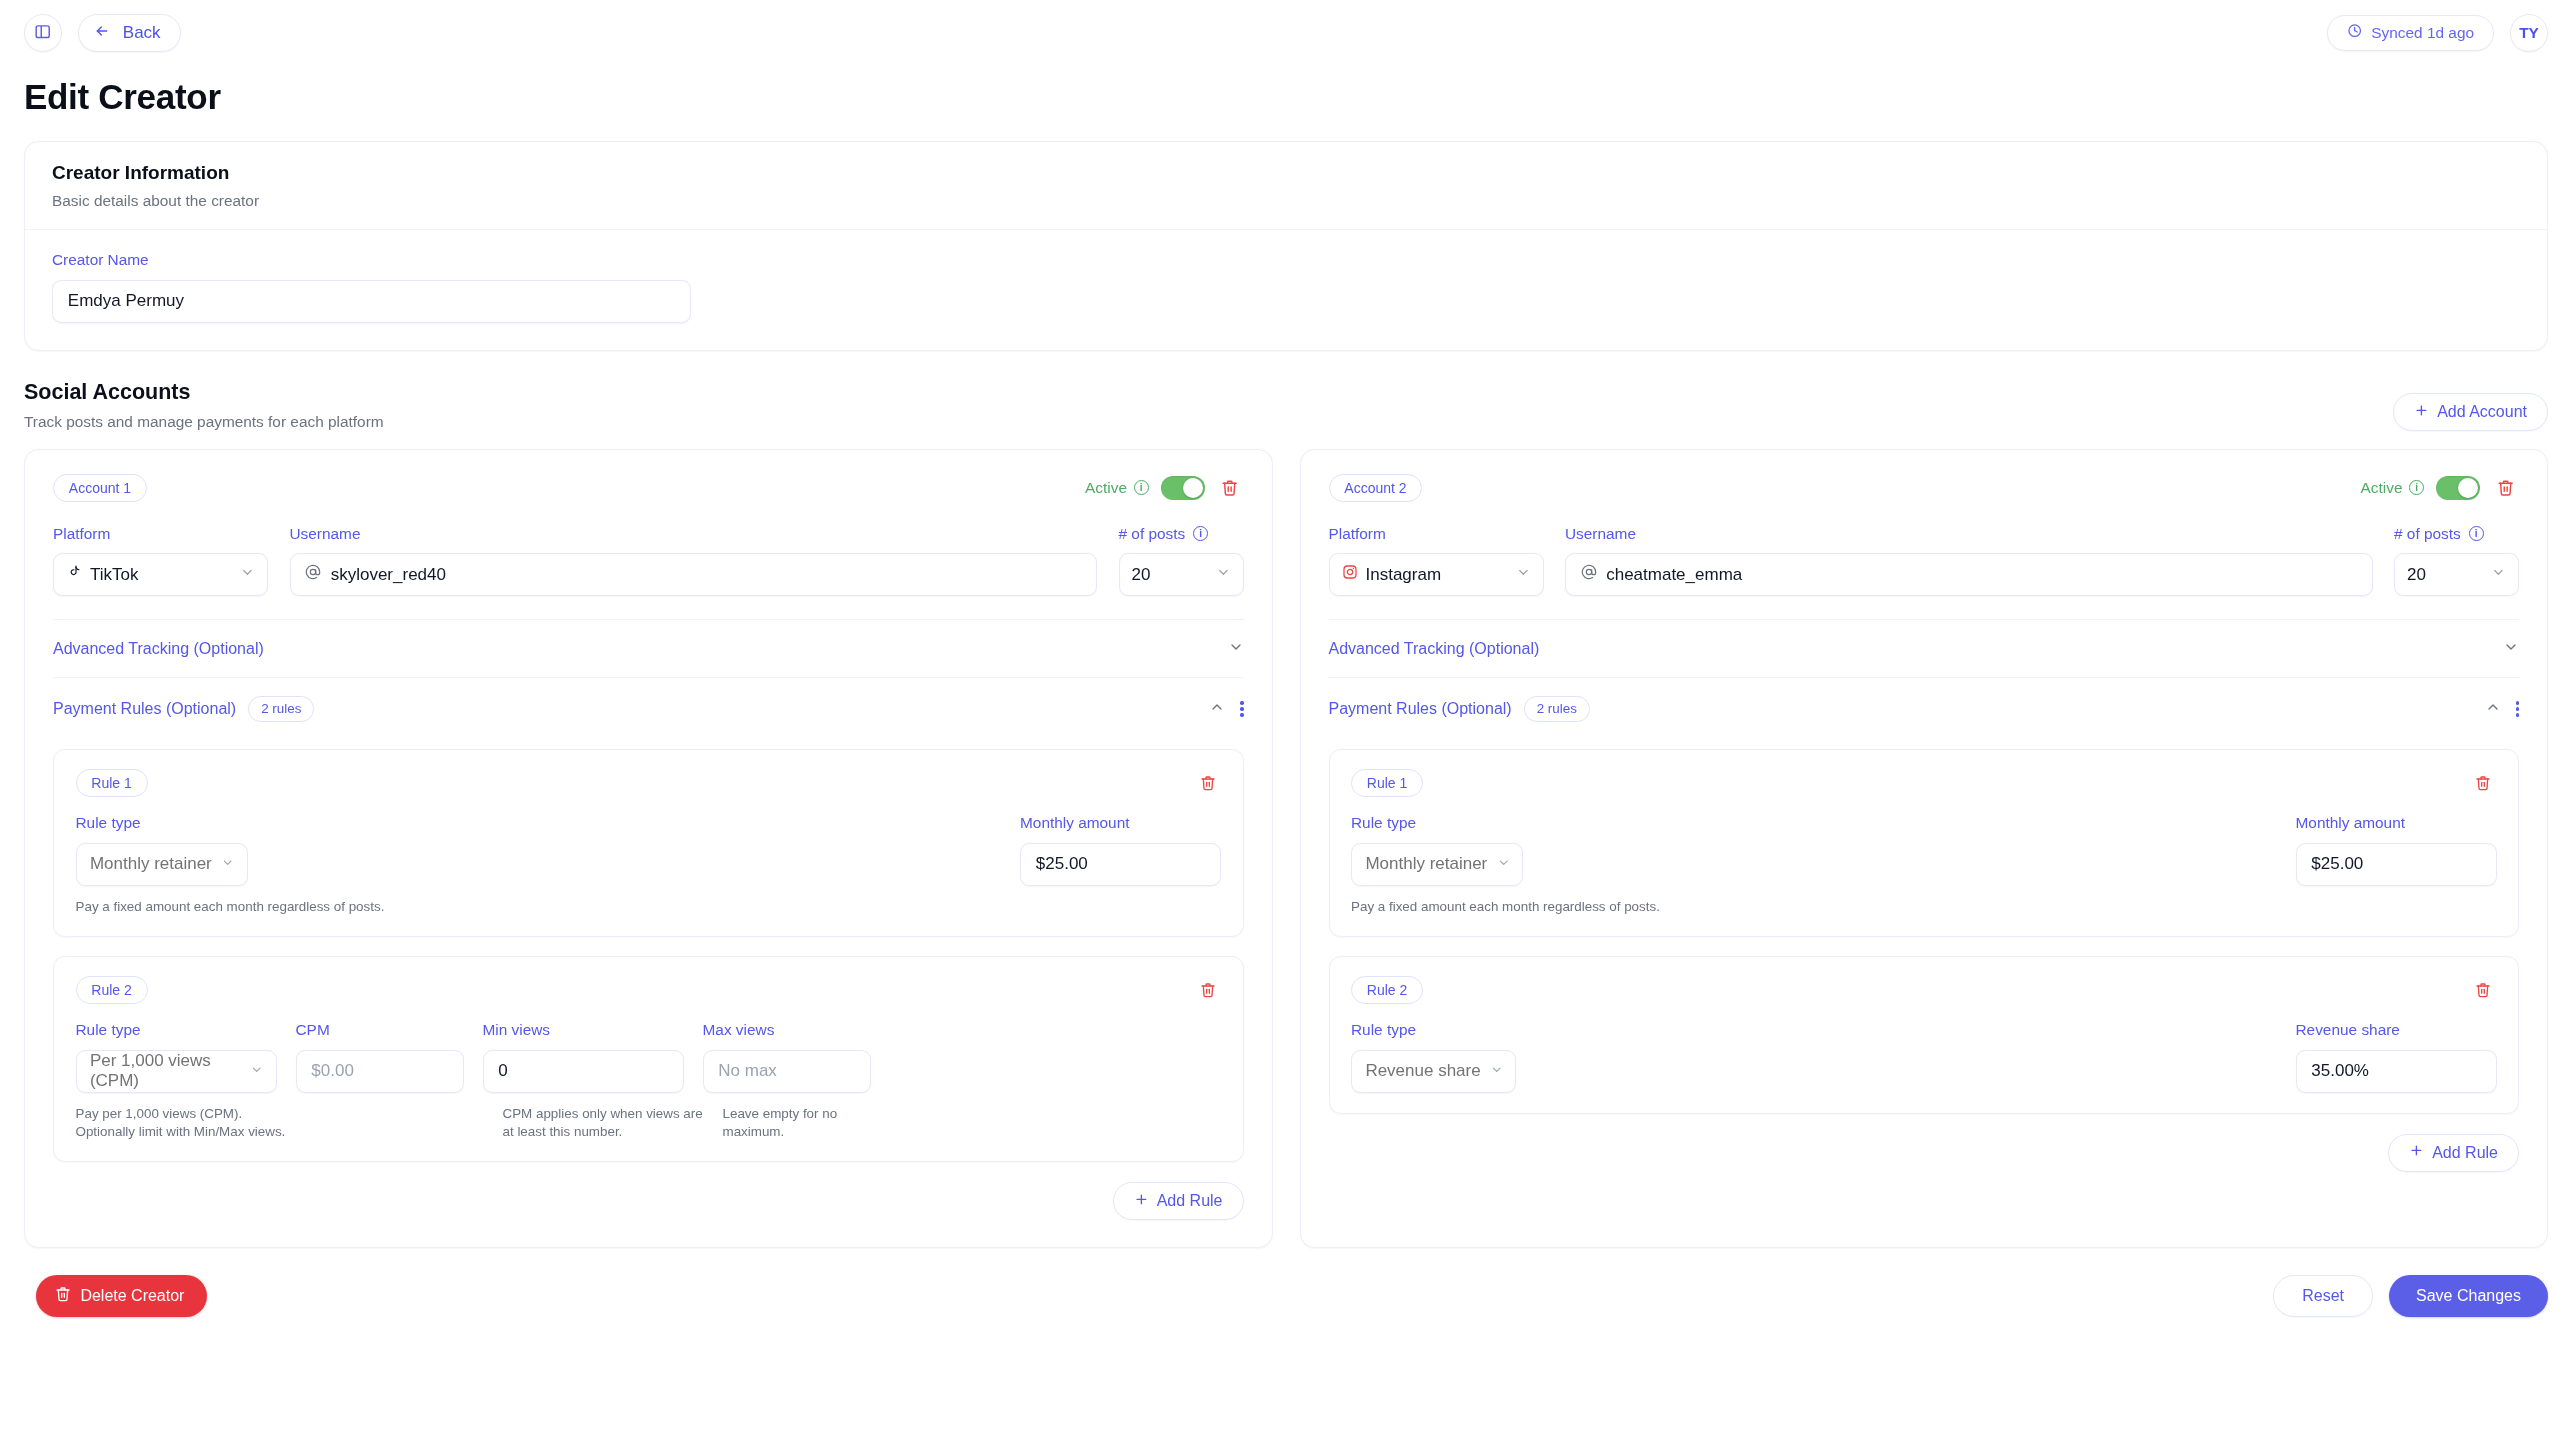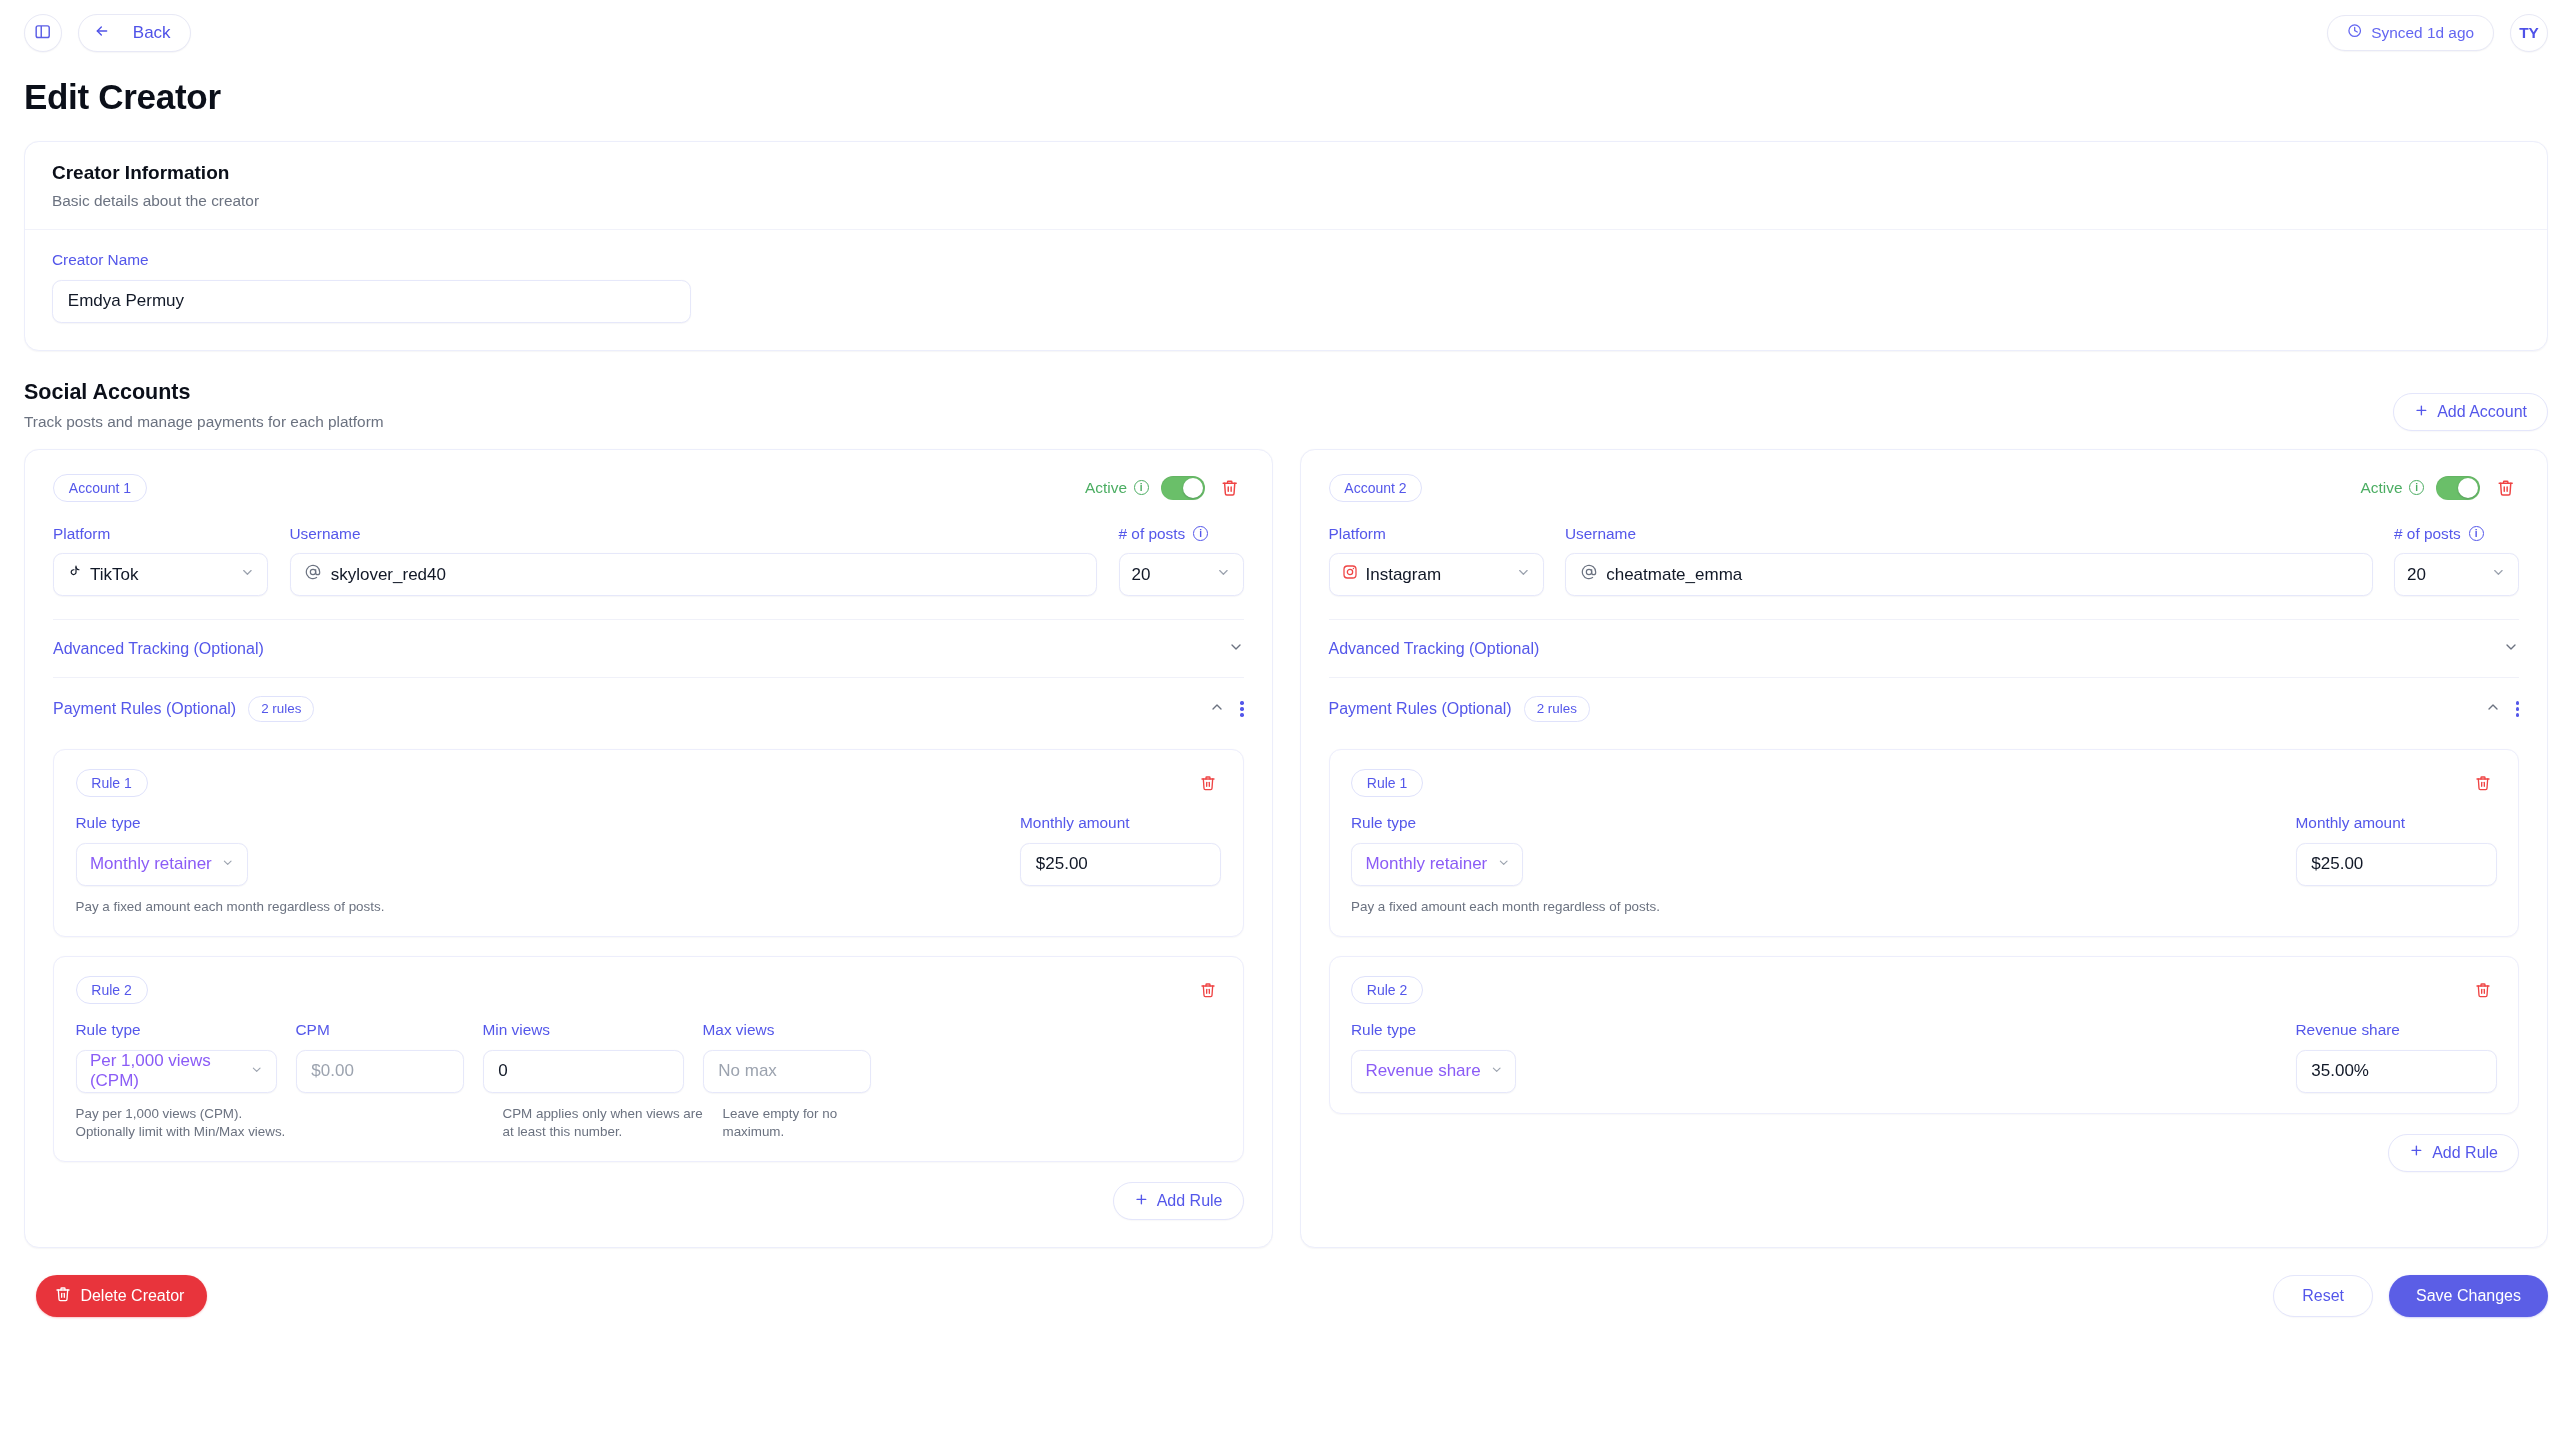--- a/index.html
+++ b/index.html
@@ -21,21 +21,21 @@
   }
   .icon-btn-round {
     width: 38px; height: 38px; border-radius: 50%;
     border: 0.7px solid #e8e9f6; background: #fff;
     display: flex; align-items: center; justify-content: center;
     box-shadow: 0 0.7px 1.3px rgba(16,24,40,.05);
   }
   .back-btn {
     height: 38px; border-radius: 19px;
     border: 0.7px solid #e8e9f6; background: #fff;
-    display: flex; align-items: center; gap: 23px;
+    display: flex; align-items: center; gap: 13px;
     padding: 0 19px 0 14.8px;
     color: #4f52e8; font-size: 17px; font-weight: 500;
     box-shadow: 0 0.7px 1.3px rgba(16,24,40,.05);
   }
   .spacer { flex: 1; }
   .synced-pill {
     height: 36px; border-radius: 18px;
     border: 0.7px solid #e8e9f6; background: #fff;
     display: flex; align-items: center; gap: 9.4px;
     padding: 0 19px;
@@ -176,21 +176,21 @@
     margin-top: 10.7px; height: 43px; width: 100%;
     border: 0.7px solid #e6e8fa; border-radius: 9.4px; background: #fff;
     padding: 0 14.8px; font-family: inherit; font-size: 17px; color: #111827;
     box-shadow: 0 0.7px 1.3px rgba(16,24,40,.04);
   }
   .val-input::placeholder { color: #9ca3af; }
   .sel-sm {
     margin-top: 10.7px; height: 43px;
     border: 0.7px solid #e6e8fa; border-radius: 9.4px; background: #fff;
     display: inline-flex; align-items: center; gap: 9.4px;
-    padding: 0 12px 0 13.4px; font-size: 17px; color: #8b5cf6;
+    padding: 0 12px 0 13.4px; font-size: 17px; color: #737373;
     box-shadow: 0 0.7px 1.3px rgba(16,24,40,.04);
   }
   .hint { font-size: 13.4px; color: #6b7280; margin-top: 12px; line-height: 1.35; }
   .hints-row { display: flex; gap: 19px; }
 
   .addrule-row { display: flex; justify-content: flex-end; margin-top: 20px; }
 
   
   .footer {
     display: flex; align-items: center;

